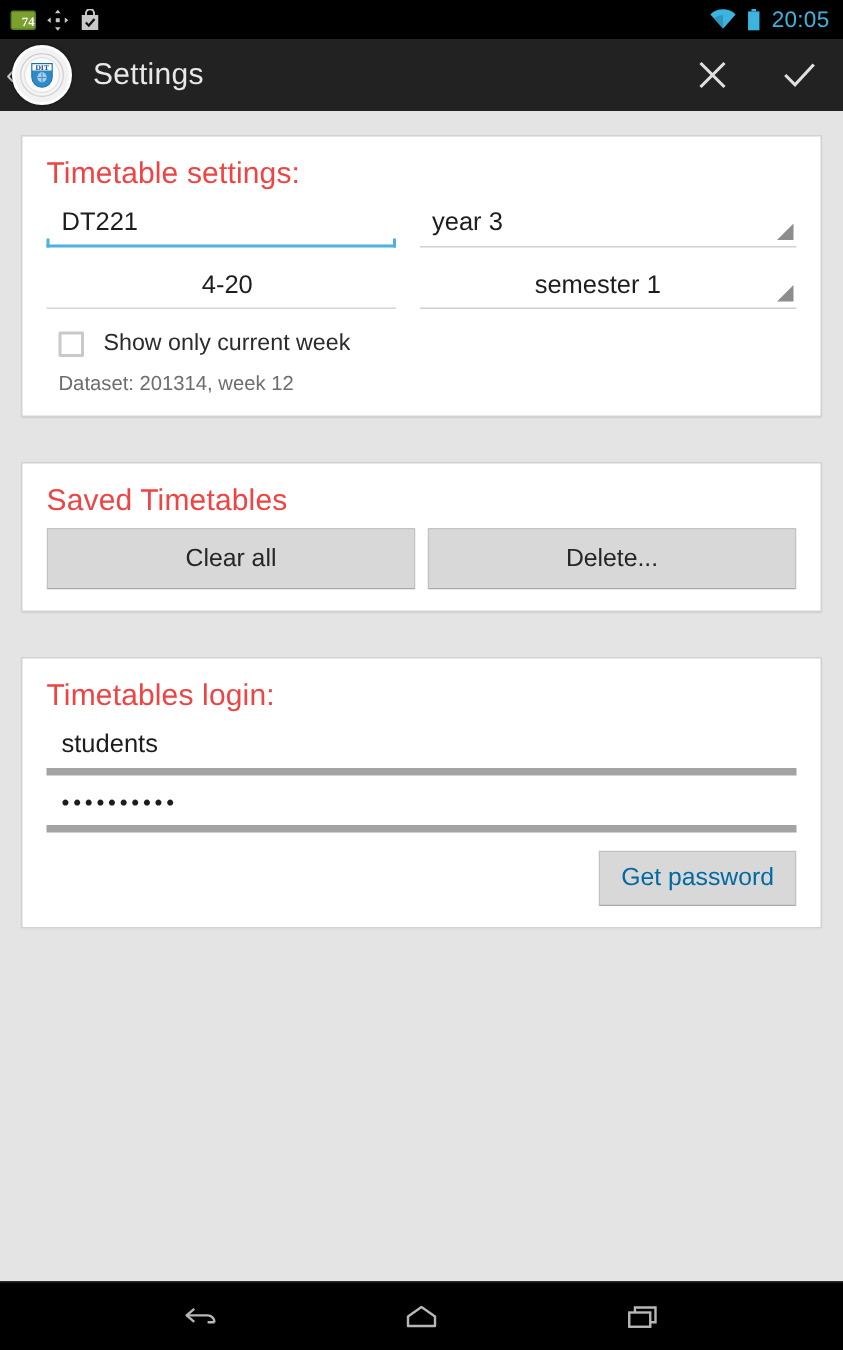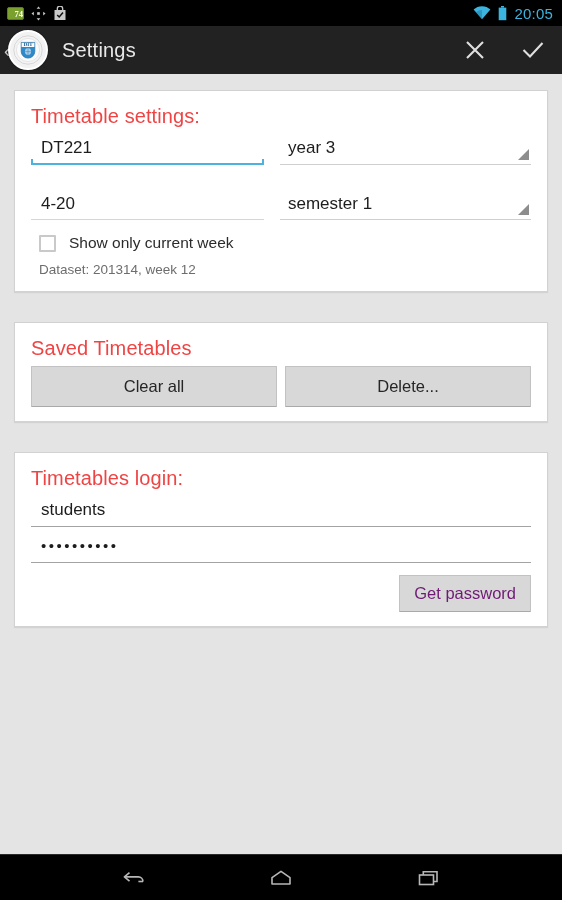--- a/index.html
+++ b/index.html
@@ -89,21 +89,21 @@
   .spin {
     flex:1; position:relative; padding:4px 22px 5px 8px;
     font-size:17px; color:#1d1d1d; min-height:30px;
     border-bottom:1px solid #cfcfcf;
   }
   .spin .tri {
     position:absolute; right:2px; bottom:4px;
     width:0; height:0; border-style:solid;
     border-width:0 0 11px 11px; border-color:transparent transparent #8d8d8d transparent;
   }
-  .row + .row { margin-top:25px; }
+  .row + .row { margin-top:11px;text-align:center; }
 
   .checkrow { display:flex; align-items:center; margin-top:14px; padding-left:8px; }
   .chkbox {
     width:17px; height:17px; border:2px solid #c9c9c9; background:#fff;
     border-radius:1px; flex:0 0 auto;
   }
   .chklabel { font-size:15.5px; color:#2b2b2b; margin-left:13px; }
   .dataset { font-size:13.5px; color:#6d6d6d; margin-top:10px; padding-left:8px; }
 
   
@@ -111,28 +111,28 @@
   .btn {
     flex:1; background:#d8d8d8; border:1px solid #c2c2c2;
     border-bottom-color:#a9a9a9;
     font-size:16.5px; color:#262626; text-align:center;
     padding:10px 6px; cursor:pointer; font-family:inherit;
     border-radius:1px;
   }
   .btn-right-wrap { display:flex; justify-content:flex-end; margin-top:12px; }
   .btn-sm {
     background:#d8d8d8; border:1px solid #c2c2c2; border-bottom-color:#a9a9a9;
-    font-size:16.5px; color:#701a75; padding:8px 14px; cursor:pointer;
+    font-size:16.5px; color:#0369a1; padding:8px 14px; cursor:pointer;
     font-family:inherit; border-radius:1px;
   }
 
   
   .loginfld {
     padding:4px 2px 6px 10px; font-size:17px; color:#1d1d1d;
-    border-bottom:1px solid #a3a3a3; min-height:30px; margin-top:6px;
+    border-bottom:5px solid #a3a3a3; min-height:30px; margin-top:6px;
   }
   .pw { letter-spacing:2.5px; font-size:15px; }
 
   
   .navbar {
     position:absolute; bottom:0; left:0; width:562px; height:46px;
     background:#000; display:flex; align-items:center; justify-content:center;
     gap:96px; border-top:1px solid #2a2a2a;
   }
   .nav-btn { width:52px; height:46px; display:flex; align-items:center; justify-content:center; cursor:pointer; }

